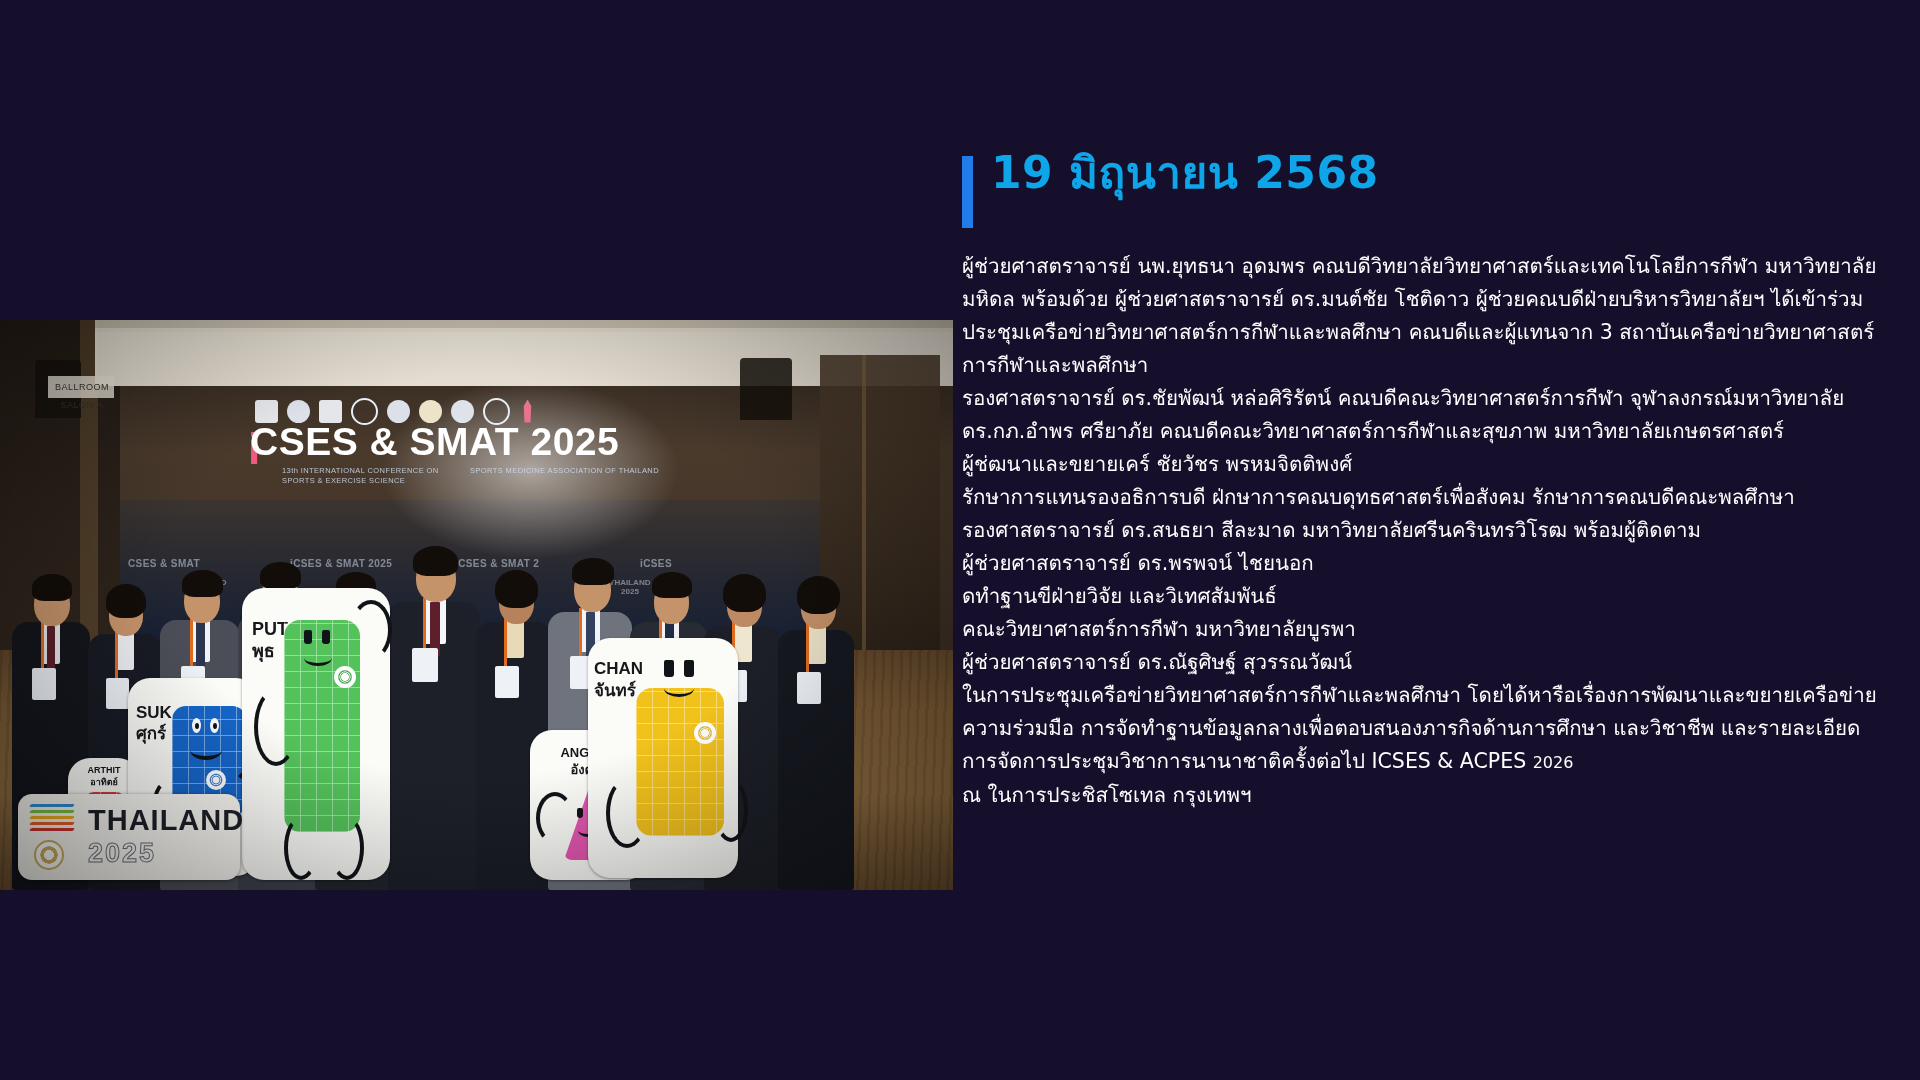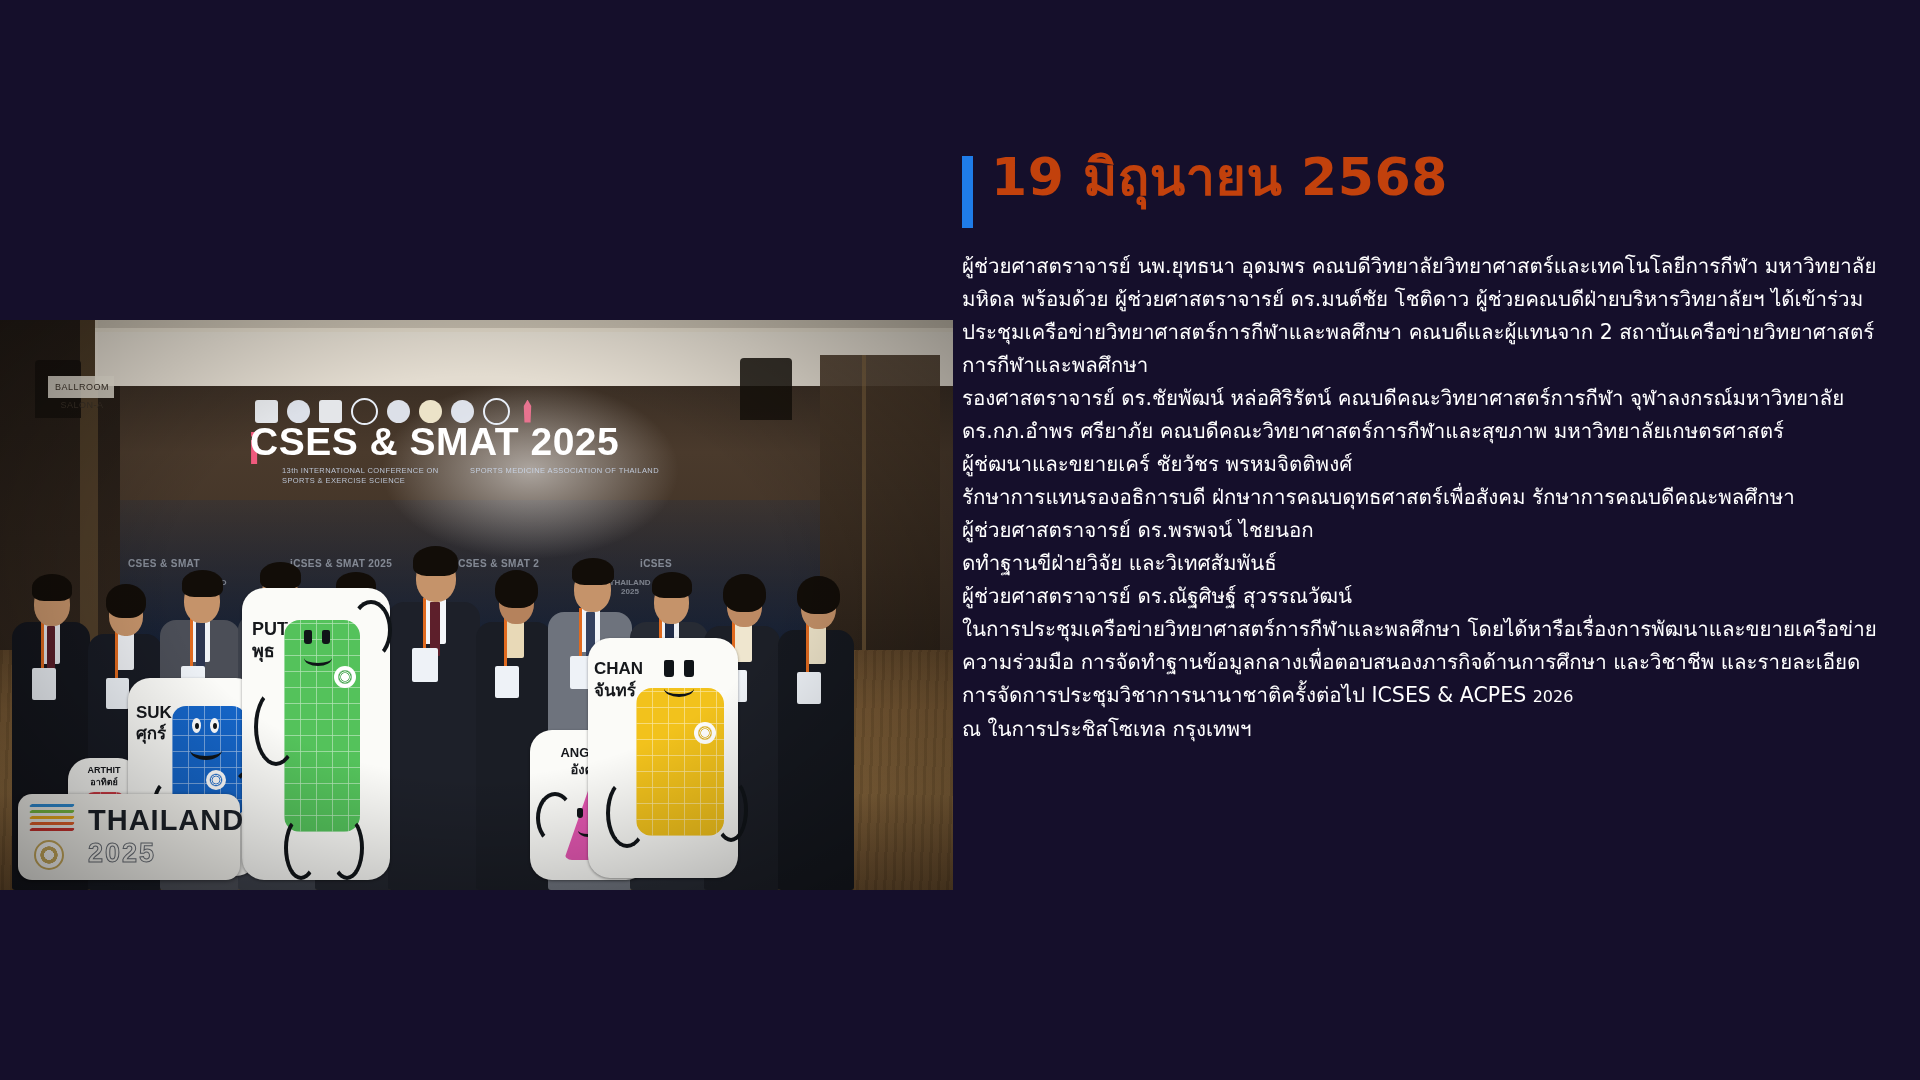--- a/index.html
+++ b/index.html
@@ -104,21 +104,21 @@
     background:radial-gradient(circle,#fff 26%,#cdae5e 28%,#cdae5e 46%,#fff 48%);
     border:2px solid #cdae5e;}
 
   .photo-vig{left:0;top:0;width:953px;height:570px;
     background:radial-gradient(ellipse at 50% 45%,rgba(0,0,0,0) 45%,rgba(0,0,0,.42) 100%);}
 
   
   #content{position:absolute;left:962px;top:150px;width:930px;}
   #title-wrap{display:flex;align-items:flex-start;gap:18px;margin-bottom:22px;}
   #accent-bar{width:11px;height:72px;background:#1f7ce8;flex:none;margin-top:6px;}
-  #title{color:#c2410c;font-size:52px;font-weight:700;line-height:1.05;letter-spacing:.5px;
+  #title{color:#0ea5e9;font-size:44px;font-weight:700;line-height:1.05;letter-spacing:.5px;
     font-family:"DejaVu Sans","Liberation Sans",sans-serif;white-space:nowrap;}
   #body{color:#ffffff;font-size:20.5px;line-height:33px;
     font-family:"DejaVu Sans","Liberation Sans",sans-serif;font-weight:400;}
   .para{margin:0 0 0 0;}
   .para.block{max-width:935px;}
   .small-year{font-size:16px;}
 </style>
 </head>
 <body>
 
@@ -360,26 +360,28 @@
 </div>
 
 <div id="content">
 
   <div id="title-wrap">
     <div id="accent-bar"></div>
     <div id="title">19 มิถุนายน 2568</div>
   </div>
 
   <div id="body">
-    <div class="para block">ผู้ช่วยศาสตราจารย์ นพ.ยุทธนา อุดมพร คณบดีวิทยาลัยวิทยาศาสตร์และเทคโนโลยีการกีฬา มหาวิทยาลัยมหิดล พร้อมด้วย ผู้ช่วยศาสตราจารย์ ดร.มนต์ชัย โชติดาว ผู้ช่วยคณบดีฝ่ายบริหารวิทยาลัยฯ ได้เข้าร่วมประชุมเครือข่ายวิทยาศาสตร์การกีฬาและพลศึกษา คณบดีและผู้แทนจาก 2 สถาบันเครือข่ายวิทยาศาสตร์การกีฬาและพลศึกษา</div>
+    <div class="para block">ผู้ช่วยศาสตราจารย์ นพ.ยุทธนา อุดมพร คณบดีวิทยาลัยวิทยาศาสตร์และเทคโนโลยีการกีฬา มหาวิทยาลัยมหิดล พร้อมด้วย ผู้ช่วยศาสตราจารย์ ดร.มนต์ชัย โชติดาว ผู้ช่วยคณบดีฝ่ายบริหารวิทยาลัยฯ ได้เข้าร่วมประชุมเครือข่ายวิทยาศาสตร์การกีฬาและพลศึกษา คณบดีและผู้แทนจาก 3 สถาบันเครือข่ายวิทยาศาสตร์การกีฬาและพลศึกษา</div>
     <div class="para">รองศาสตราจารย์ ดร.ชัยพัฒน์ หล่อศิริรัตน์ คณบดีคณะวิทยาศาสตร์การกีฬา จุฬาลงกรณ์มหาวิทยาลัย</div>
     <div class="para">ดร.กภ.อำพร ศรียาภัย คณบดีคณะวิทยาศาสตร์การกีฬาและสุขภาพ มหาวิทยาลัยเกษตรศาสตร์</div>
     <div class="para">ผู้ช่ฒนาและขยายเคร์ ชัยวัชร พรหมจิตติพงศ์</div>
     <div class="para">รักษาการแทนรองอธิการบดี ฝ่กษาการคณบดุทธศาสตร์เพื่อสังคม รักษาการคณบดีคณะพลศึกษา</div>
+    <div class="para">รองศาสตราจารย์ ดร.สนธยา สีละมาด มหาวิทยาลัยศรีนครินทรวิโรฒ พร้อมผู้ติดตาม</div>
     <div class="para">ผู้ช่วยศาสตราจารย์ ดร.พรพจน์ ไชยนอก</div>
     <div class="para">ดทำฐานขีฝ่ายวิจัย และวิเทศสัมพันธ์</div>
+    <div class="para">คณะวิทยาศาสตร์การกีฬา มหาวิทยาลัยบูรพา</div>
     <div class="para">ผู้ช่วยศาสตราจารย์ ดร.ณัฐศิษฐ์ สุวรรณวัฒน์</div>
 
     <div class="para block"><span>ในการประชุมเครือข่ายวิทยาศาสตร์การกีฬาและพลศึกษา โดยได้หารือเรื่องการพัฒนาและขยายเครือข่ายความร่วมมือ การจัดทำฐานข้อมูลกลางเพื่อตอบสนองภารกิจด้านการศึกษา และวิชาชีพ และรายละเอียดการจัดการประชุมวิชาการนานาชาติครั้งต่อไป ICSES &amp; ACPES </span><span class="small-year">2026</span></div>
 
     <div class="para">ณ ในการประชิสโซเทล กรุงเทพฯ</div>
   </div>
 </div>
 
 </body></html>

